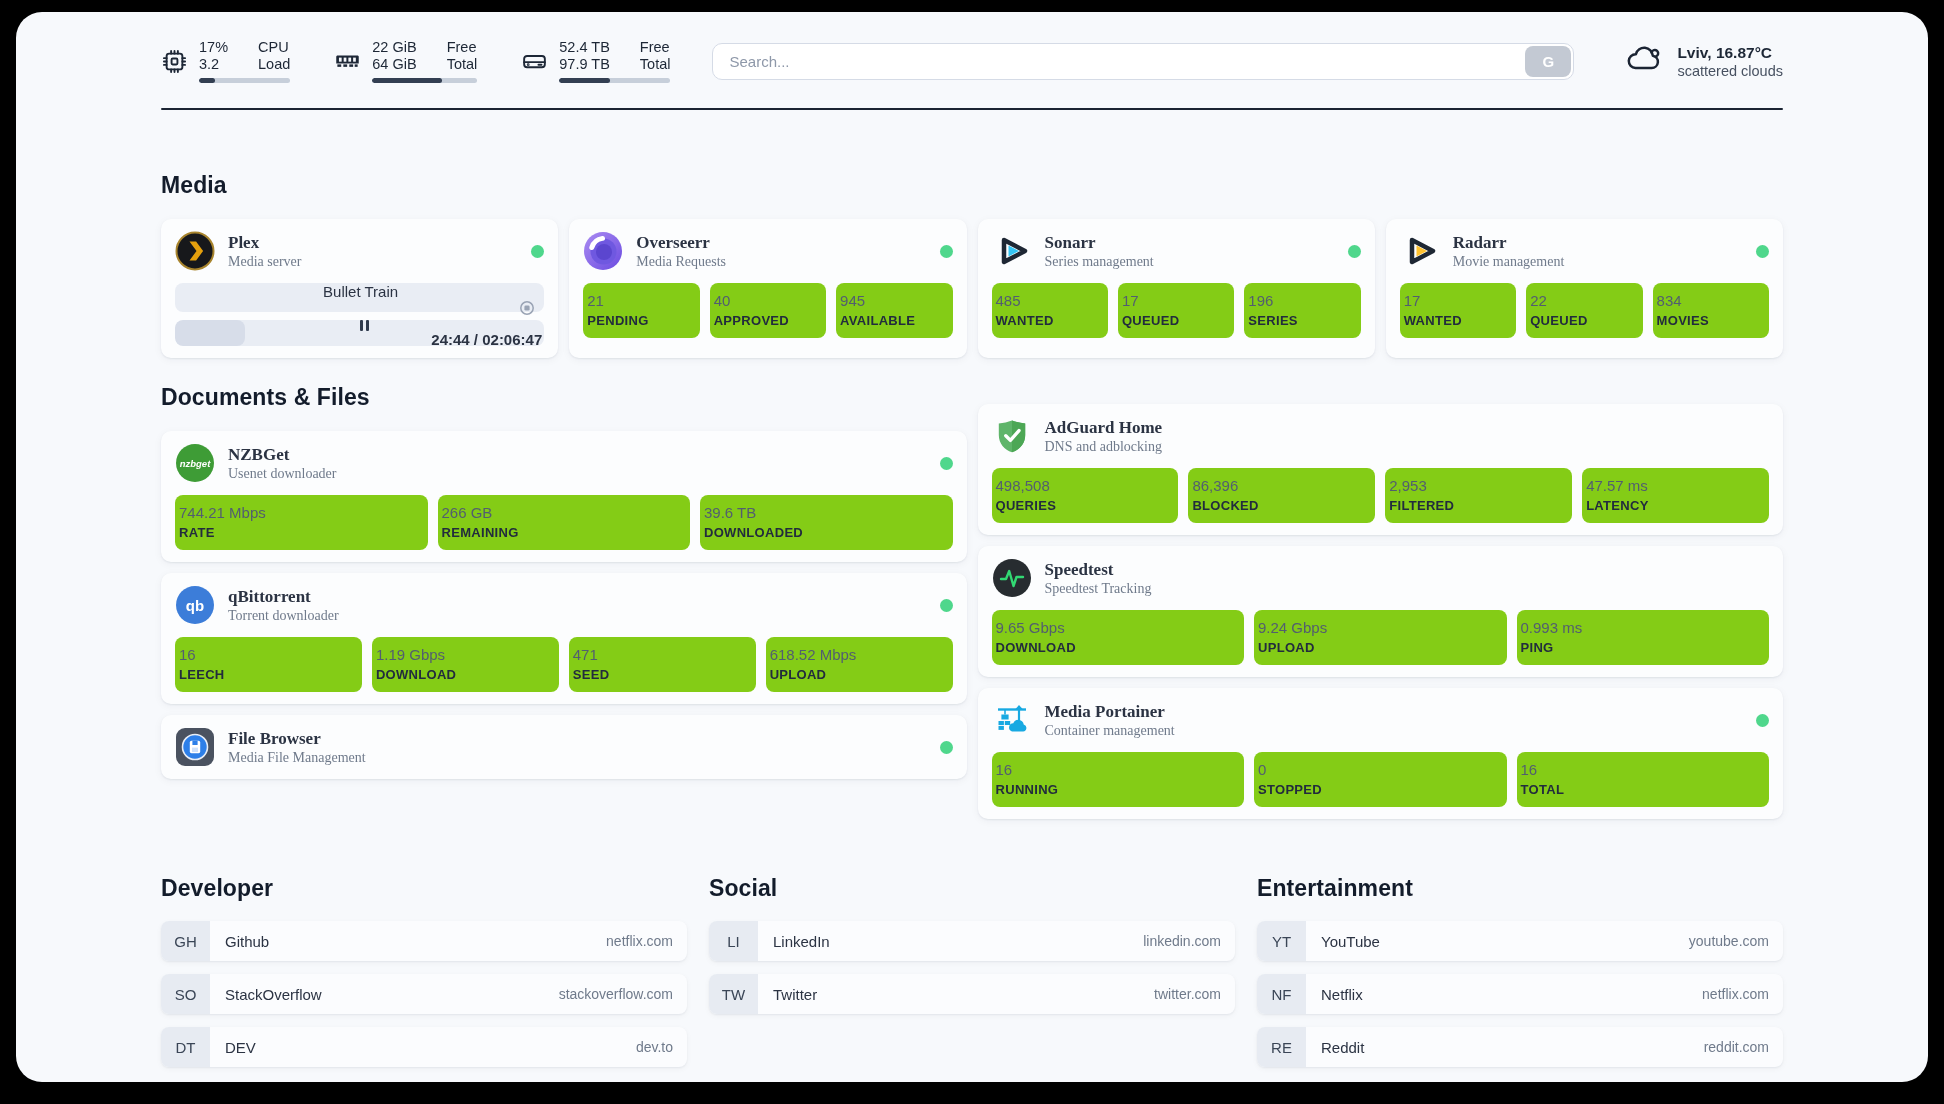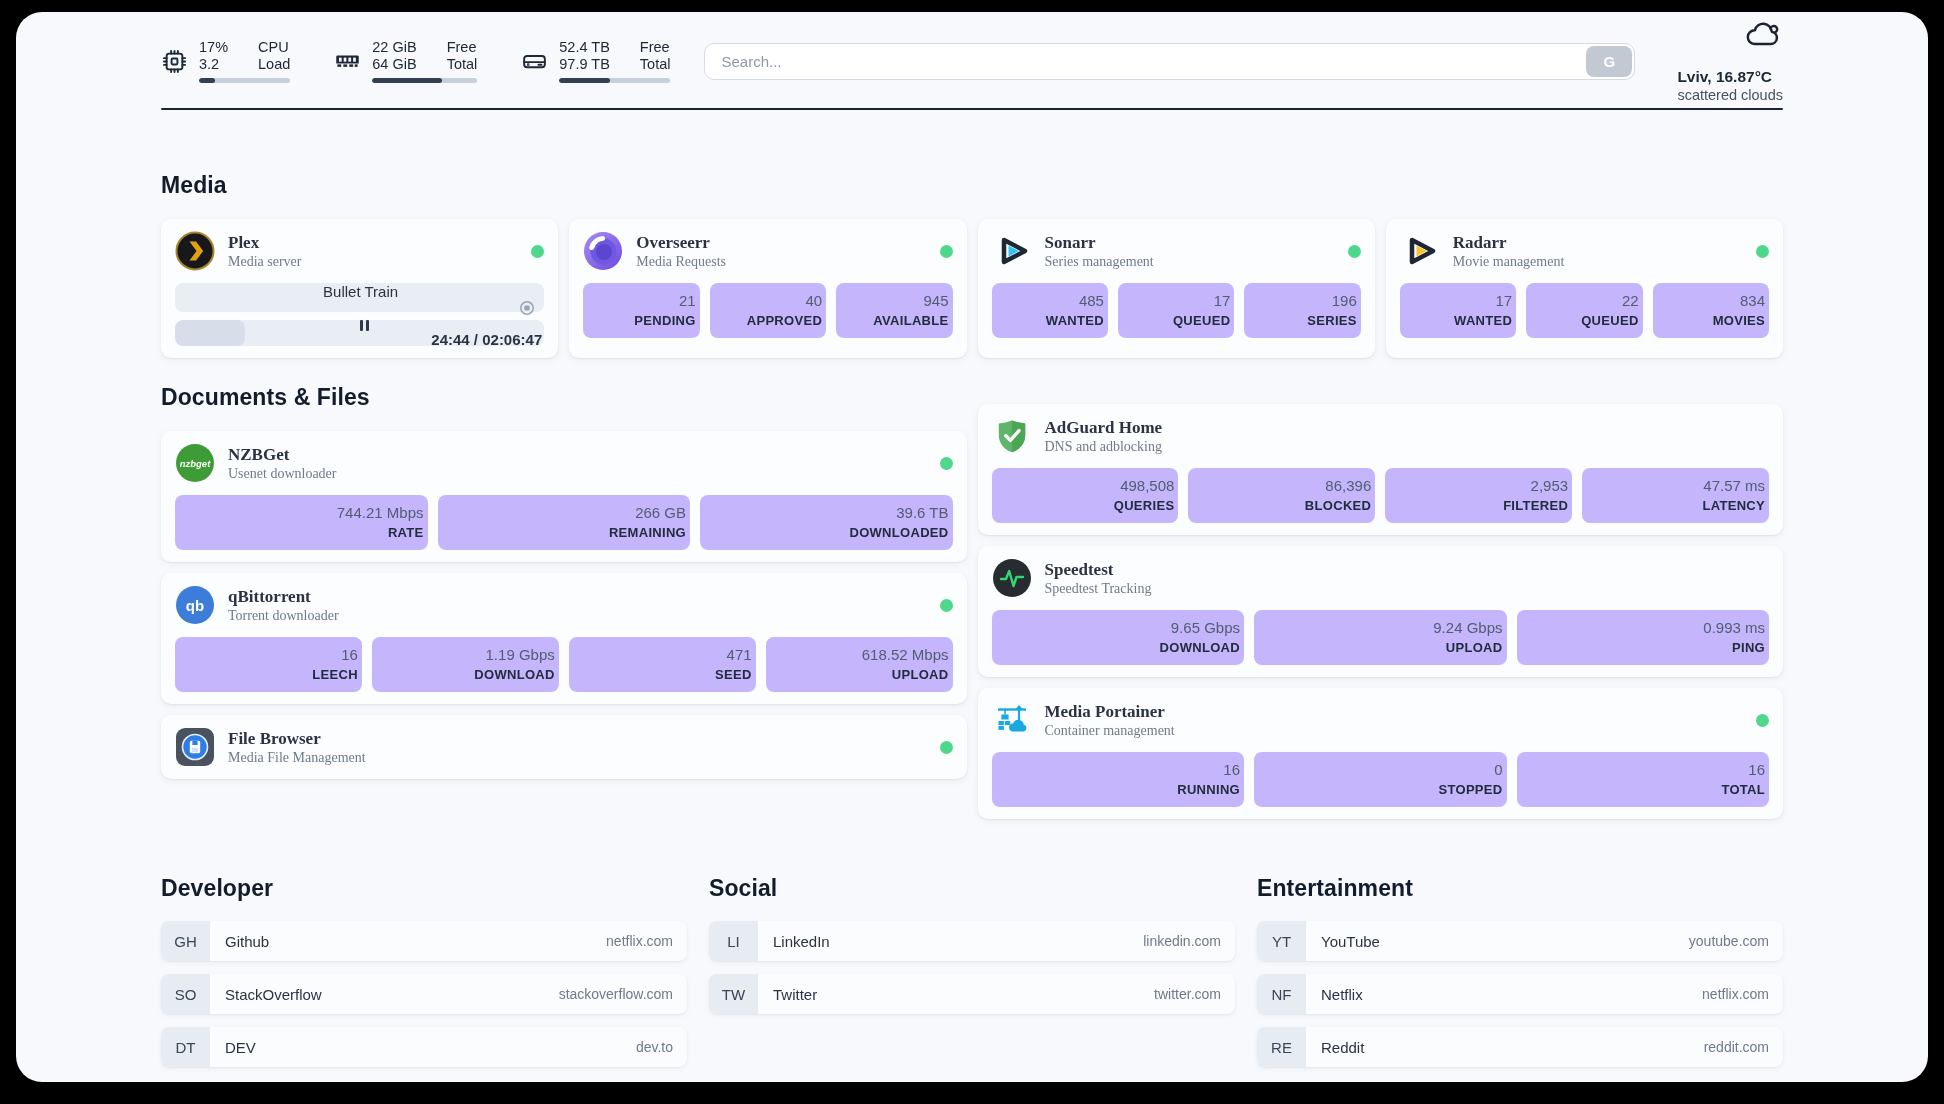--- a/index.html
+++ b/index.html
@@ -1,58 +1,58 @@
 <!DOCTYPE html>
 <html><head>
 <meta charset="utf-8">
 <style>
   * { margin:0; padding:0; box-sizing:border-box; }
   html,body { width:1944px; height:1104px; background:#000; font-family:"Liberation Sans", sans-serif; }
   .page { position:absolute; left:16px; top:12px; right:16px; bottom:22px; background:#f7f9fc; border-radius:26px; overflow:hidden; }
   .content { width:1622px; margin:0 auto; padding-top:24px; }
 
   
-  .topbar { display:flex; align-items:center; height:50px; }
+  .topbar { display:flex; align-items:center; height:50px;gap:8px; }
   .sysstats { display:flex; gap:44px; align-items:center; }
   .sysstat { display:flex; gap:11px; align-items:center; }
   .sysicon { width:27px; height:27px; flex:none; display:flex; align-items:center; justify-content:center; }
   .sysbody { display:flex; flex-direction:column; }
   .syscols { display:flex; gap:30px; justify-content:space-between; }
   .syscol { display:flex; flex-direction:column; }
   .syscol div { font-size:14.5px; line-height:17px; color:#1d2736; }
   .syscol.labels { align-items:flex-start; }
   .sysbar { margin-top:5px; height:4.5px; border-radius:3px; background:#c7cfda; overflow:hidden; }
   .sysbar .fill { height:100%; border-radius:3px; background:#333f52; }
 
   .search-wrap { flex:1; margin:0 42px 0 34px; position:relative; }
   .search-wrap input { width:100%; height:37px; border:1px solid #d5dbe6; border-radius:10px; background:#fff; padding:0 60px 0 16px; font-size:15px; color:#2b3343; font-family:"Liberation Sans", sans-serif; outline:none; }
   .search-wrap input::placeholder { color:#8e98a9; }
   .search-btn { position:absolute; right:3px; top:3px; bottom:3px; width:46px; border:none; border-radius:8px; background:#c3c9d3; color:#fff; font-size:15px; font-weight:700; cursor:pointer; font-family:"Liberation Sans", sans-serif; }
 
-  .weather { display:flex; align-items:flex-end; gap:13px;flex-direction:column; }
+  .weather { display:flex; align-items:flex-start; gap:13px; }
   .weather-text .w1 { font-size:15.5px; color:#1d2736; font-weight:600; line-height:19px; }
   .weather-text .w2 { font-size:14.5px; color:#475161; line-height:18px; }
 
   .divider { height:2px; background:#1b2433; margin-top:22px; border-radius:1px; }
 
   
   h2.sec { font-size:23px; font-weight:600; color:#131c2b; letter-spacing:0.1px; }
   .media-heading { margin-top:62px; }
 
   
   .card { background:#fcfdfe; border-radius:10px; padding:12px 14px; box-shadow:0 1px 2px rgba(20,30,50,.07), 0 2px 8px rgba(20,30,50,.05); cursor:pointer; }
   .card-head { display:flex; align-items:center; gap:13px; }
   .svc-icon { width:40px; height:40px; flex:none; position:relative; }
   .titles { display:flex; flex-direction:column;font-family:Liberation Serif, serif; }
   .svc-title { font-size:17px; font-weight:600; color:#2b3343; line-height:21px; }
   .svc-desc { font-size:14px; color:#6f7a8b; line-height:18px; }
   .dot { width:13px; height:13px; border-radius:50%; background:#4fd78c; margin-left:auto; flex:none; }
 
   .stat-row { display:flex; gap:10px; margin-top:12px; }
-  .stat { flex:1; background:#c4b5fd; border-radius:8px; text-align:right; padding:8px 4px 9px; }
+  .stat { flex:1; background:#84cc16; border-radius:8px; text-align:left; padding:8px 4px 9px; }
   .stat-value { font-size:15px; color:#525e70; line-height:19px; }
   .stat-label { font-size:13px; font-weight:700; color:#222c3d; letter-spacing:0.3px; line-height:17px; margin-top:2px; }
 
   .media-grid { display:grid; grid-template-columns:repeat(4,1fr); gap:11px; margin-top:20px; }
 
   
   .pill { background:#e9edf4; border-radius:8px;flex-direction:column; }
   .np-row { margin-top:12px; height:29px; display:flex; align-items:center; padding:0 9px 0 11px; }
   .np-title { font-size:15px; color:#2b3343; }
   .np-icon { margin-left:auto; display:flex; }

